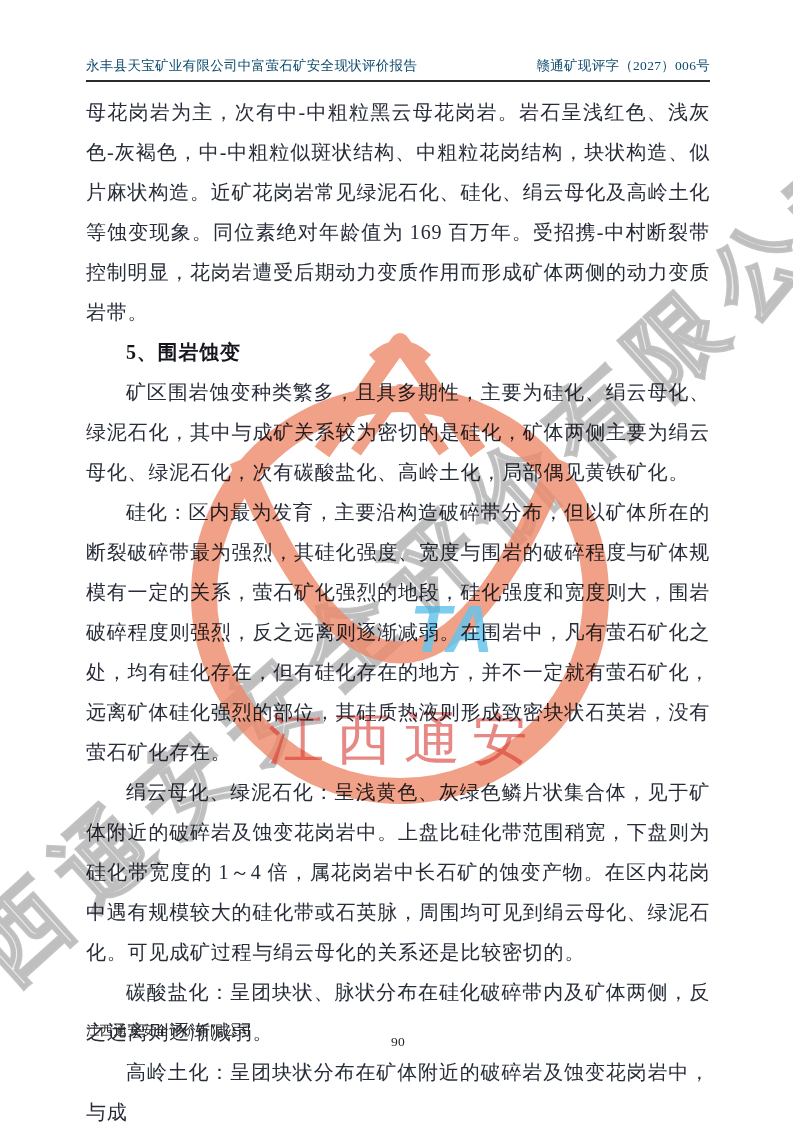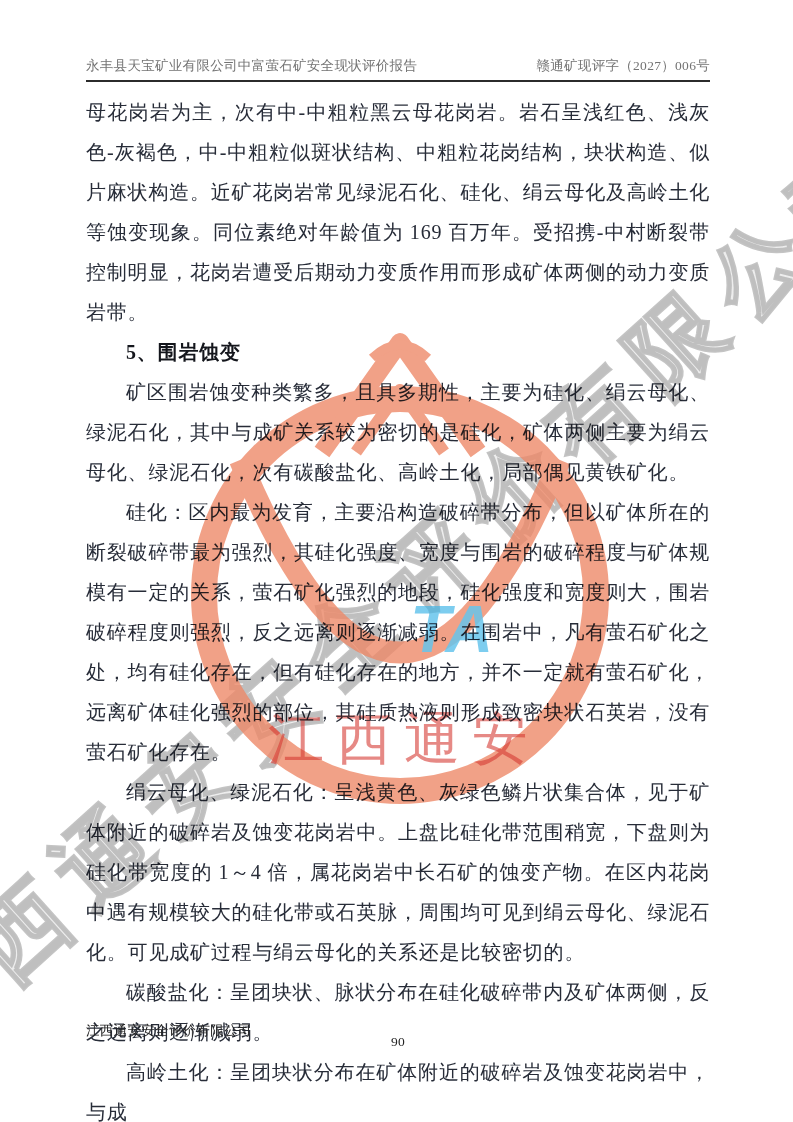--- a/index.html
+++ b/index.html
@@ -5,21 +5,21 @@
   html,body{margin:0;padding:0;background:#888;}
   .page{
     position:relative; width:793px; height:1122px; background:#ffffff;
     overflow:hidden; margin:0 auto;
     font-family:"Liberation Serif","DejaVu Serif",serif;
   }
   
   .header{
     position:absolute; left:86px; width:624px; top:57px;
     display:flex; justify-content:space-between; align-items:flex-end;
-    font-size:13.5px; color:#737373; letter-spacing:0.3px;
+    font-size:13.5px; color:#0c4a6e; letter-spacing:0.3px;
   }
   .header-rule{
     position:absolute; left:86px; width:624px; top:80px;
     border-top:2px solid #2b2b2b; height:0;
   }
   
   .content{
     position:absolute; left:86px; width:624px; top:92px;
     font-size:20px; line-height:40px; color:#272c38;
     text-align:justify; text-justify:inter-ideograph; letter-spacing:0.8px;

